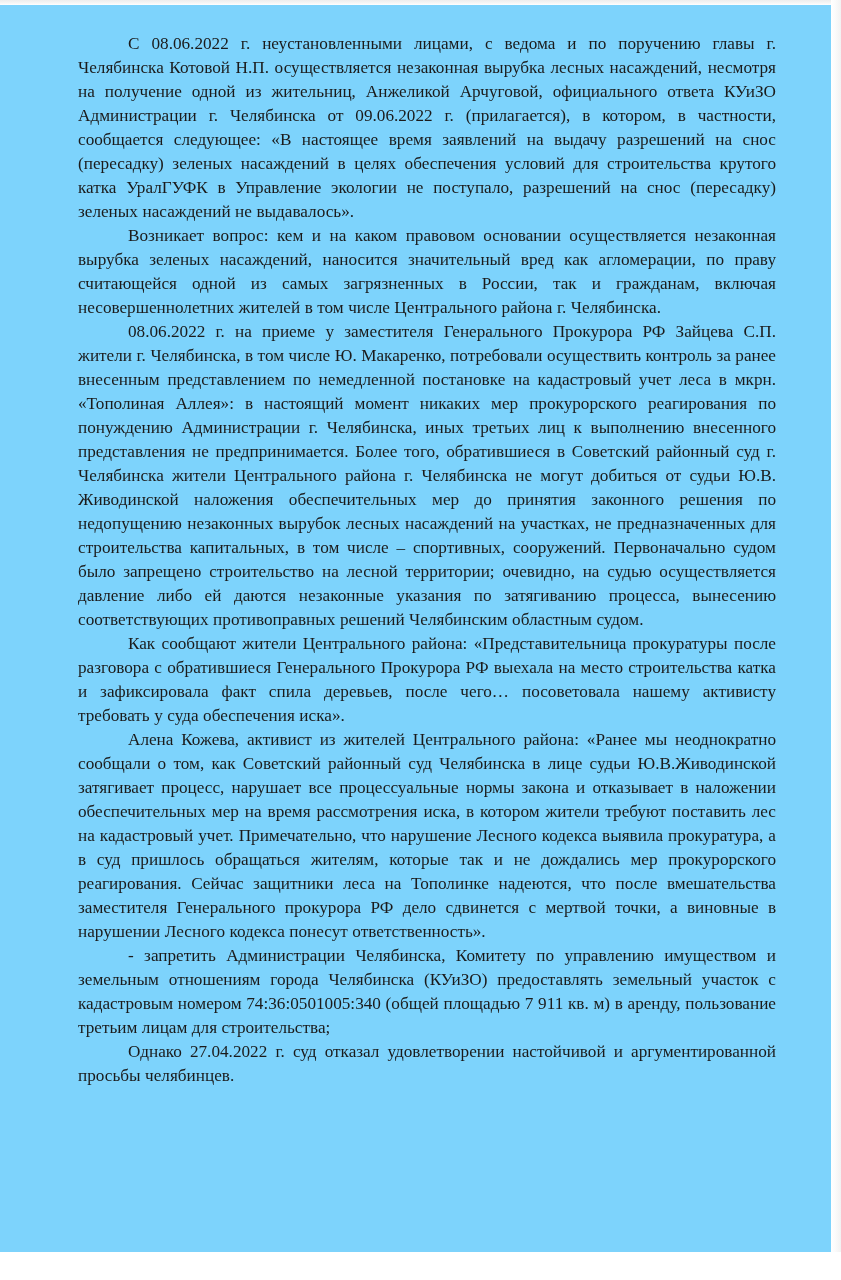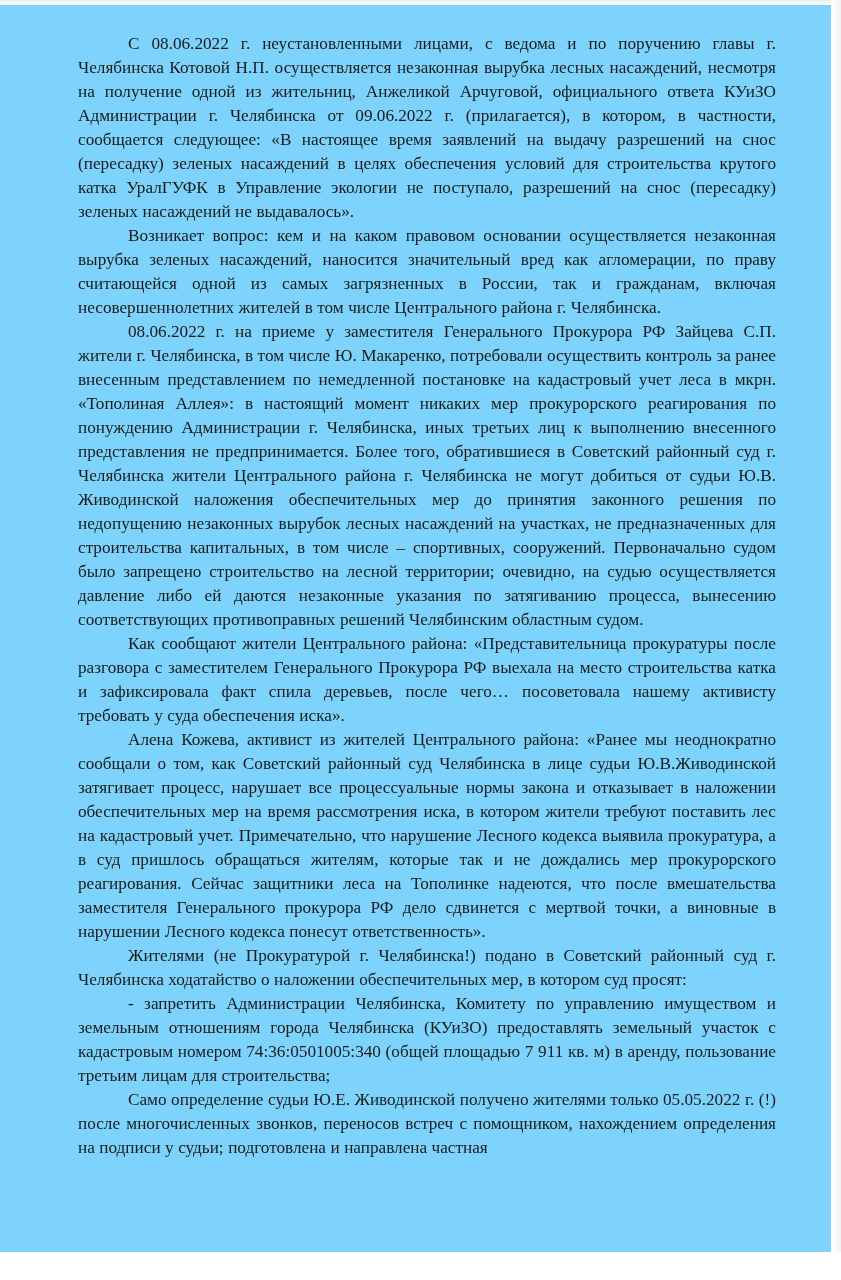--- a/index.html
+++ b/index.html
@@ -72,20 +72,19 @@
 
 <div class="page">
 
   <div class="scan-top-band"></div>
   <div class="scan-right-edge"></div>
 
   <div class="text-block">
     <p class="para">С 08.06.2022 г. неустановленными лицами, с ведома и по поручению главы г. Челябинска Котовой Н.П. осуществляется незаконная вырубка лесных насаждений, несмотря на получение одной из жительниц, Анжеликой Арчуговой, официального ответа КУиЗО Администрации г. Челябинска от 09.06.2022 г. (прилагается), в котором, в частности, сообщается следующее: «В настоящее время заявлений на выдачу разрешений на снос (пересадку) зеленых насаждений в целях обеспечения условий для строительства крутого катка УралГУФК в Управление экологии не поступало, разрешений на снос (пересадку) зеленых насаждений не выдавалось».</p>
     <p class="para">Возникает вопрос: кем и на каком правовом основании осуществляется незаконная вырубка зеленых насаждений, наносится значительный вред как агломерации, по праву считающейся одной из самых загрязненных в России, так и гражданам, включая несовершеннолетних жителей в том числе Центрального района г. Челябинска.</p>
     <p class="para">08.06.2022 г. на приеме у заместителя Генерального Прокурора РФ Зайцева С.П. жители г. Челябинска, в том числе Ю. Макаренко, потребовали осуществить контроль за ранее внесенным представлением по немедленной постановке на кадастровый учет леса в мкрн. «Тополиная Аллея»: в настоящий момент никаких мер прокурорского реагирования по понуждению Администрации г. Челябинска, иных третьих лиц к выполнению внесенного представления не предпринимается. Более того, обратившиеся в Советский районный суд г. Челябинска жители Центрального района г. Челябинска не могут добиться от судьи Ю.В. Живодинской наложения обеспечительных мер до принятия законного решения по недопущению незаконных вырубок лесных насаждений на участках, не предназначенных для строительства капитальных, в том числе – спортивных, сооружений. Первоначально судом было запрещено строительство на лесной территории; очевидно, на судью осуществляется давление либо ей даются незаконные указания по затягиванию процесса, вынесению соответствующих противоправных решений Челябинским областным судом.</p>
-    <p class="para">Как сообщают жители Центрального района: «Представительница прокуратуры после разговора с заместителем Генерального Прокурора РФ выехала на место строительства катка и зафиксировала факт спила деревьев, после чего… посоветовала нашему активисту требовать у суда обеспечения иска».</p>
+    <p class="para">Как сообщают жители Центрального района: «Представительница прокуратуры после разговора с обратившиеся Генерального Прокурора РФ выехала на место строительства катка и зафиксировала факт спила деревьев, после чего… посоветовала нашему активисту требовать у суда обеспечения иска».</p>
     <p class="para">Алена Кожева, активист из жителей Центрального района: «Ранее мы неоднократно сообщали о том, как Советский районный суд Челябинска в лице судьи Ю.В.Живодинской затягивает процесс, нарушает все процессуальные нормы закона и отказывает в наложении обеспечительных мер на время рассмотрения иска, в котором жители требуют поставить лес на кадастровый учет. Примечательно, что нарушение Лесного кодекса выявила прокуратура, а в суд пришлось обращаться жителям, которые так и не дождались мер прокурорского реагирования. Сейчас защитники леса на Тополинке надеются, что после вмешательства заместителя Генерального прокурора РФ дело сдвинется с мертвой точки, а виновные в нарушении Лесного кодекса понесут ответственность».</p>
-    <p class="para">Жителями (не Прокуратурой г. Челябинска!) подано в Советский районный суд г. Челябинска ходатайство о наложении обеспечительных мер, в котором суд просят:</p>
     <p class="para">- запретить Администрации Челябинска, Комитету по управлению имуществом и земельным отношениям города Челябинска (КУиЗО) предоставлять земельный участок с кадастровым номером 74:36:0501005:340 (общей площадью 7 911 кв. м) в аренду, пользование третьим лицам для строительства;</p>
-    <p class="para">Само определение судьи Ю.Е. Живодинской получено жителями только 05.05.2022 г. (!) после многочисленных звонков, переносов встреч с помощником, нахождением определения на подписи у судьи; подготовлена и направлена частная</p>
+    <p class="para">Однако 27.04.2022 г. суд отказал удовлетворении настойчивой и аргументированной просьбы челябинцев.</p>
   </div>
 
 </div>
 
 </body></html>

